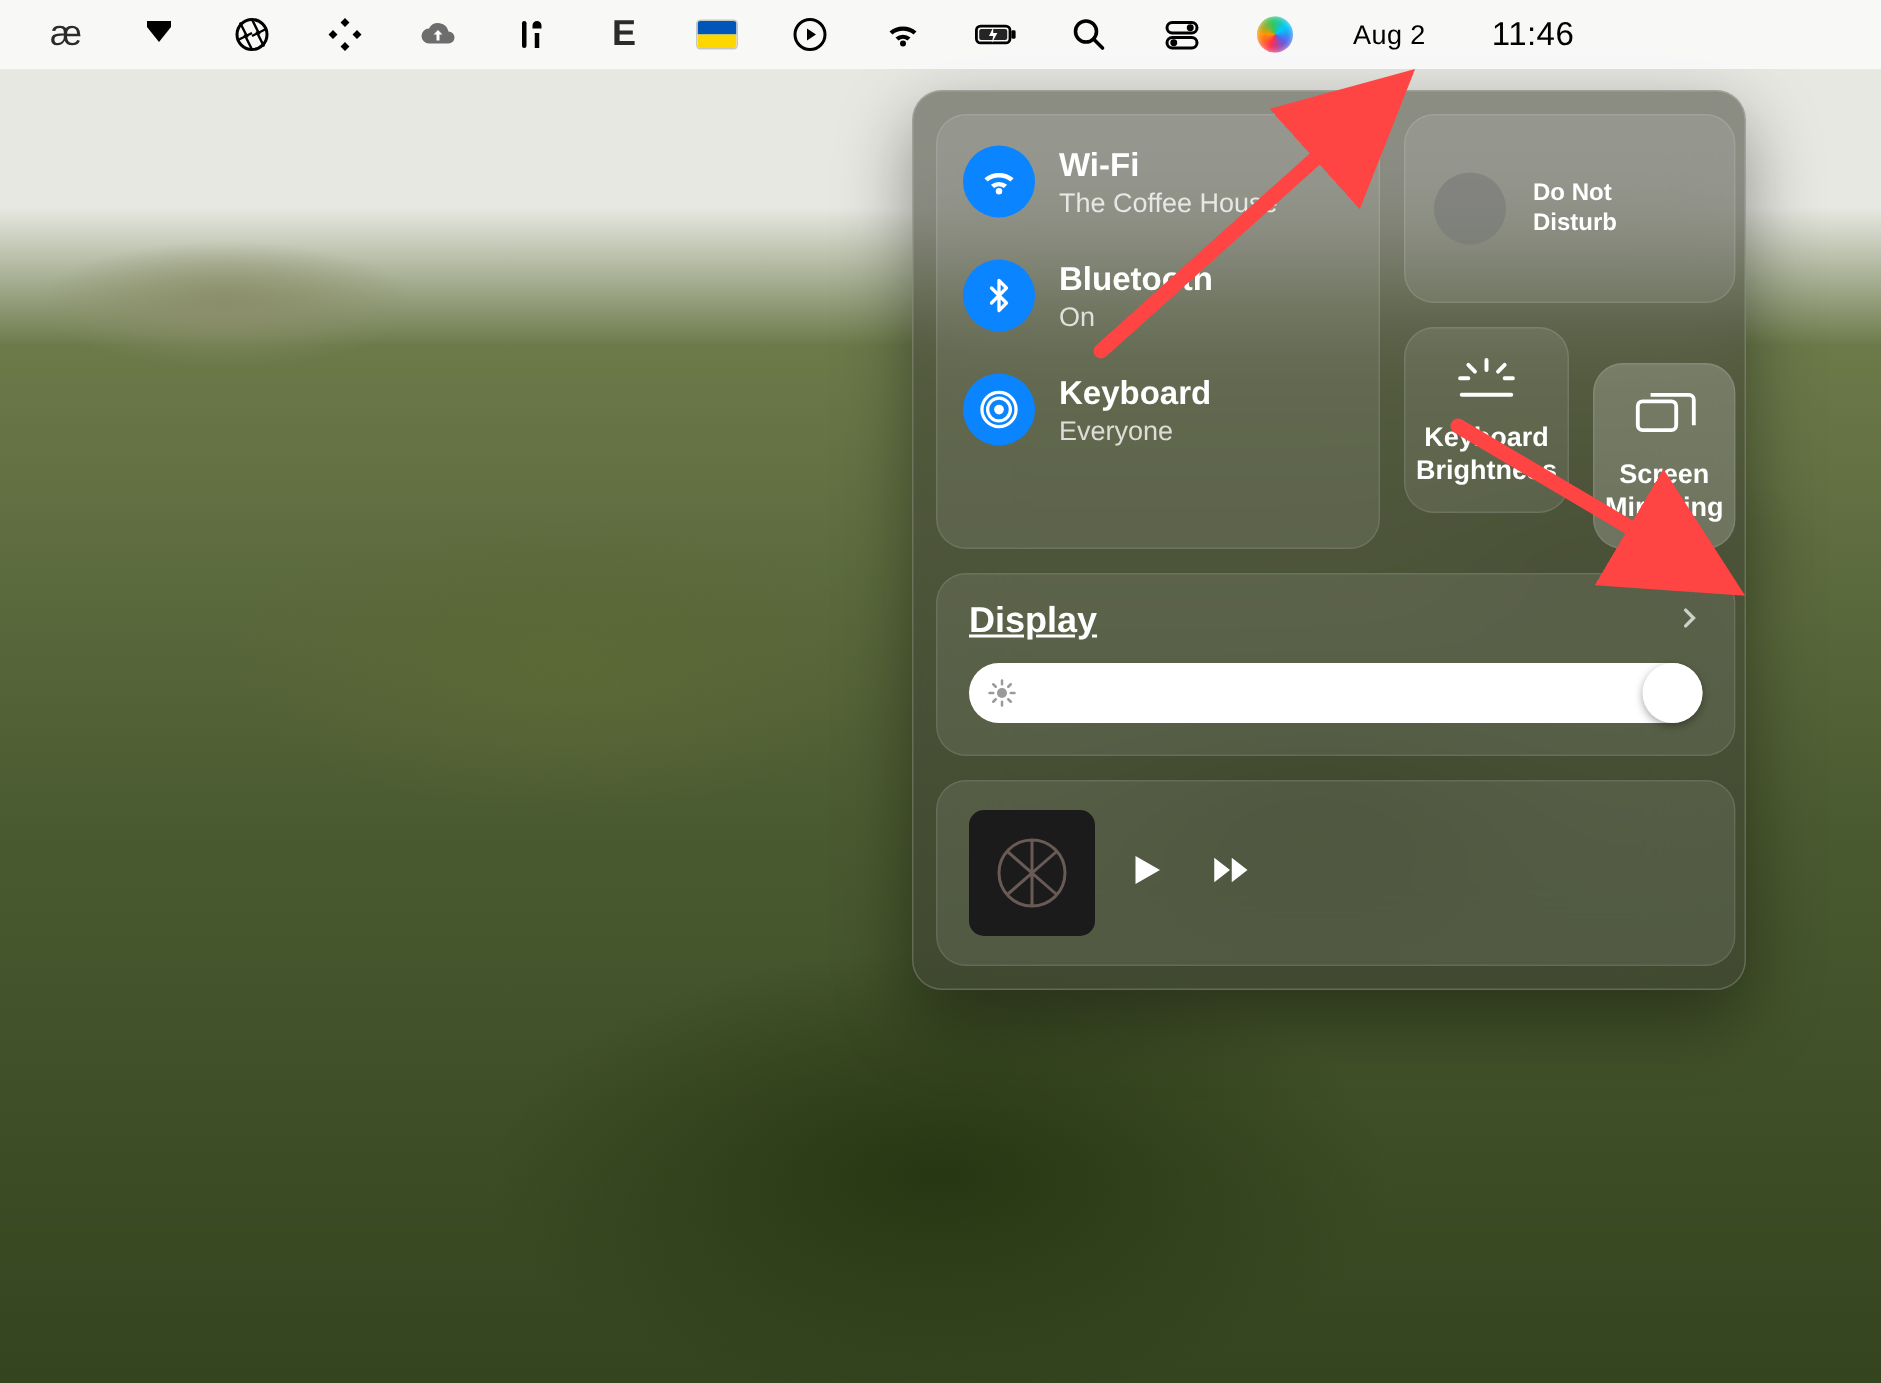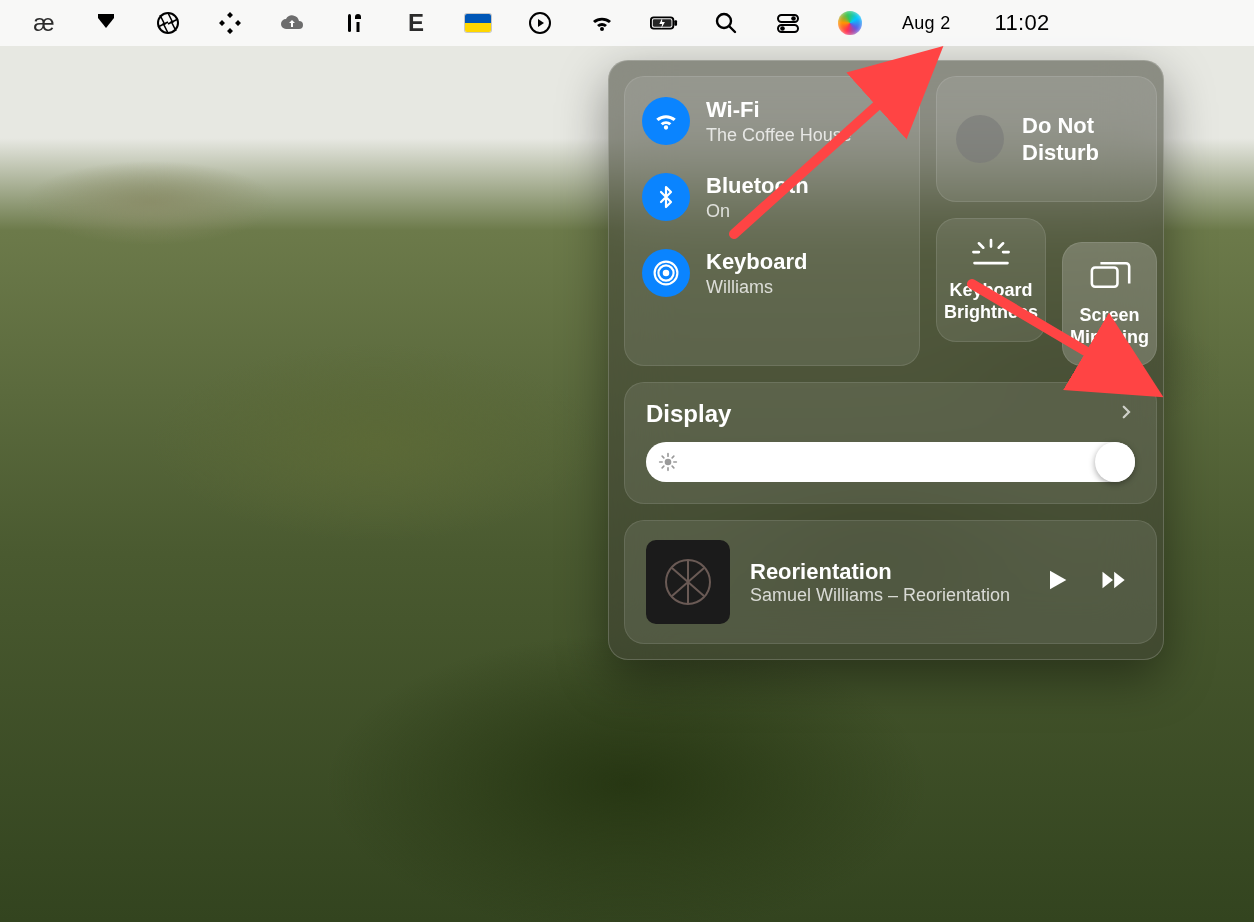--- a/index.html
+++ b/index.html
@@ -74,30 +74,30 @@
   }
   .ico-on { background:#0a84ff; }
   .ico-off { background: rgba(120,120,120,.6); }
   .conn-row .labels { display:flex; flex-direction:column; line-height:1.25;}
   .conn-row .t1 { font-size:22px; font-weight:600; }
   .conn-row .t2 { font-size:18px; color: rgba(255,255,255,.78); }
 
   
   .rightcol { display:flex; flex-direction:column; gap:16px; }
   .dnd { padding: 22px 20px; min-height:126px; display:flex; align-items:center; gap:18px; }
-  .dnd .t { font-size:22px; font-weight:700; line-height:1.25; }
+  .dnd .t { font-size:16px; font-weight:700; line-height:1.25; }
   .btnpair { display:grid; grid-template-columns: 1fr 1fr; gap:16px; }
   .sqbtn { height:124px; border-radius:20px; display:flex; flex-direction:column; align-items:center; justify-content:center; gap:10px; padding:8px; text-align:center;}
   .sqbtn .lbl { font-size:18px; font-weight:600; line-height:1.2;}
   .sqbtn.sel { background: rgba(255,255,255,0.20); margin-top: 24px; }
 
   
   .full { grid-column: 1 / -1; padding: 18px 22px 22px; }
   .full .hdr { display:flex; align-items:center; justify-content:space-between; margin-bottom:14px;}
-  .full .hdr .title { font-size:24px; font-weight:700; }
+  .full .hdr .title { font-size:24px; font-weight:700;text-decoration:underline; }
   .chev { width:18px; height:18px; opacity:.7;}
 
   .slider-track {
     position:relative; height:40px; border-radius:20px;
     background: rgba(255,255,255,.16);
   }
   .slider-fill {
     position:absolute; top:0; left:0; bottom:0;
     background:#fff; border-radius:20px;
   }
@@ -197,21 +197,21 @@
         <rect x="2" y="4" width="20" height="7" rx="3.5" fill="none" stroke="#000" stroke-width="2"></rect>
         <circle cx="17.5" cy="7.5" r="2.3"></circle>
         <rect x="2" y="14" width="20" height="7" rx="3.5" fill="none" stroke="#000" stroke-width="2"></rect>
         <circle cx="6.5" cy="17.5" r="2.3"></circle>
       </svg>
   </span>
   <span class="mi">
       <span class="siri-orb"></span>
     </span>
   <span class="date">Aug 2</span>
-  <span class="time">11:02</span>
+  <span class="time">11:46</span>
 </div>
 
 <div class="cc">
 
   <div class="tile conn">
     <div class="conn-row">
       <span class="ico-circle ico-on">
         <svg viewBox="0 0 24 24" width="26" height="26" fill="#fff">
             <path d="M12 20a2 2 0 110-4 2 2 0 010 4zm-5-6a8 8 0 0110 0l-2 2a5 5 0 00-6 0zm-4-4a14 14 0 0118 0l-2 2a11 11 0 00-14 0z"></path>
           </svg>
@@ -235,21 +235,21 @@
     <div class="conn-row">
       <span class="ico-circle ico-on">
         <svg viewBox="0 0 24 24" width="26" height="26" fill="none" stroke="#fff" stroke-width="2">
             <circle cx="12" cy="12" r="3" fill="#fff" stroke="none"></circle>
             <circle cx="12" cy="12" r="7"></circle>
             <circle cx="12" cy="12" r="10.5"></circle>
           </svg>
       </span>
       <span class="labels">
         <span class="t1">Keyboard</span>
-        <span class="t2">Williams</span>
+        <span class="t2">Everyone</span>
       </span>
     </div>
   </div>
 
   <div class="rightcol">
     <div class="tile dnd">
       <span class="ico-circle ico-off">
         <svg viewBox="0 0 24 24" width="26" height="26" fill="#1c1c1c">
             <path d="M14 2a10 10 0 100 20 8 8 0 010-20z"></path>
           </svg>
@@ -309,24 +309,20 @@
   </div>
 
 
   <div class="tile full nowplaying" style="padding:20px 22px">
     <div class="art">
       <svg viewBox="0 0 24 24" width="48" height="48" fill="none" stroke="#6a5a55" stroke-width="1">
           <circle cx="12" cy="12" r="11"></circle>
           <path d="M12 1v22M4 5l16 14M20 5L4 19"></path>
         </svg>
     </div>
-    <div class="np-text">
-      <div class="tt">Reorientation</div>
-      <div class="ss">Samuel Williams – Reorientation</div>
-    </div>
     <div class="np-controls">
       <span>
         <svg viewBox="0 0 24 24" width="28" height="28" fill="#fff">
             <path d="M6 4l14 8-14 8z"></path>
           </svg>
       </span>
       <span>
         <svg viewBox="0 0 24 24" width="32" height="28" fill="#fff">
             <path d="M3 5l9 7-9 7zM13 5l9 7-9 7z"></path>
           </svg>

